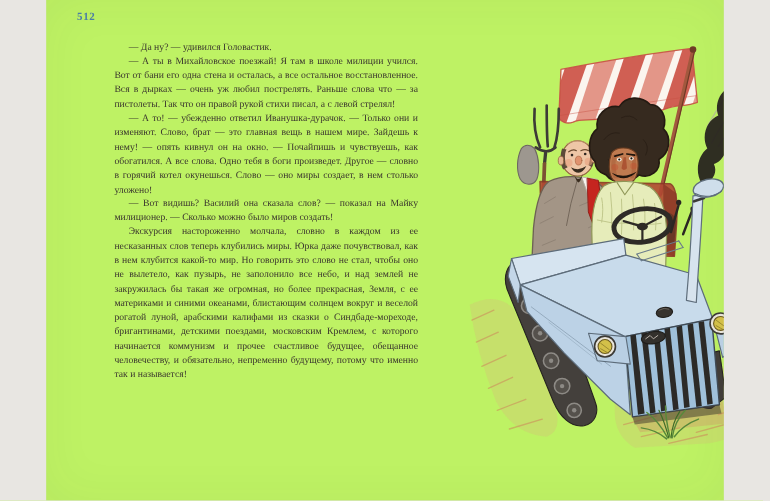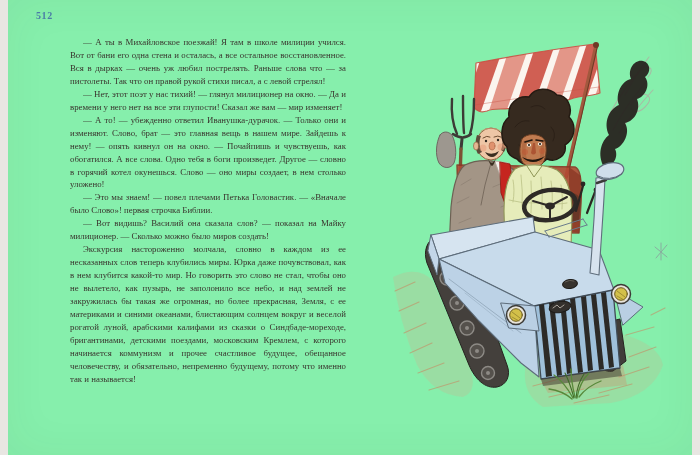--- a/index.html
+++ b/index.html
@@ -1,18 +1,18 @@
 <!DOCTYPE html>
 <html lang="ru"><head>
 <meta charset="utf-8">
 <style>
   html,body{margin:0;padding:0;background:#e8e6e2;}
   .spread{
-    position:relative;width:684px;height:455px;margin:0 auto;
-    background:#86efac;overflow:hidden;
+    position:relative;width:616px;height:455px;margin:0 auto;
+    background:#bef264;overflow:hidden;
     box-shadow:inset 0 0 45px rgba(60,50,40,.05);
     font-family:"Liberation Serif","DejaVu Serif",serif;
   }
   .page-number{
     position:absolute;left:28px;top:10px;
     font-size:10px;font-weight:bold;letter-spacing:.6px;
     color:#4b7da6;
   }
   .text-block{
     position:absolute;left:62px;top:36px;width:276px;
@@ -25,24 +25,23 @@
   }
 </style>
 </head>
 <body>
 
 <div class="spread">
 
   <div>
     <span class="page-number">512</span>
     <div class="text-block">
+      <p>— Да ну? — удивился Головастик.</p>
       <p>— А ты в Михайловское поезжай! Я там в школе милиции учился. Вот от бани его одна стена и осталась, а все остальное восстановленное. Вся в дырках — очень уж любил пострелять. Раньше слова что — за пистолеты. Так что он правой рукой стихи писал, а с левой стрелял!</p>
-      <p>— Нет, этот поэт у нас тихий! — глянул милиционер на окно. — Да и времени у него нет на все эти глупости! Сказал же вам — мир изменяет!</p>
       <p>— А то! — убежденно ответил Иванушка-дурачок. — Только они и изменяют. Слово, брат — это главная вещь в нашем мире. Зайдешь к нему! — опять кивнул он на окно. — Почайпишь и чувствуешь, как обогатился. А все слова. Одно тебя в боги произведет. Другое — словно в горячий котел окунешься. Слово — оно миры создает, в нем столько уложено!</p>
-      <p>— Это мы знаем! — повел плечами Петька Головастик. — «Вначале было Слово»! первая строчка Библии.</p>
       <p>— Вот видишь? Василий она сказала слов? — показал на Майку милиционер. — Сколько можно было миров создать!</p>
       <p>Экскурсия настороженно молчала, словно в каждом из ее несказанных слов теперь клубились миры. Юрка даже почувствовал, как в нем клубится какой-то мир. Но говорить это слово не стал, чтобы оно не вылетело, как пузырь, не заполонило все небо, и над землей не закружилась бы такая же огромная, но более прекрасная, Земля, с ее материками и синими океанами, блистающим солнцем вокруг и веселой рогатой луной, арабскими калифами из сказки о Синдбаде-мореходе, бригантинами, детскими поездами, московским Кремлем, с которого начинается коммунизм и прочее счастливое будущее, обещанное человечеству, и обязательно, непременно будущему, потому что именно так и называется!</p>
 
     </div>
   </div>
 
   <div>
     <svg class="illustration" viewBox="0 0 300 400" xmlns="http://www.w3.org/2000/svg">
       <defs>
         <clipPath id="awningClip">

